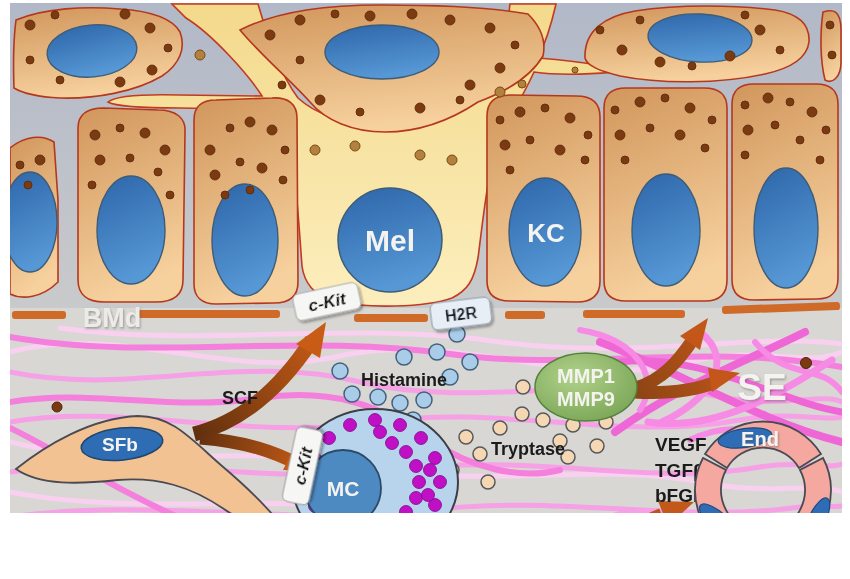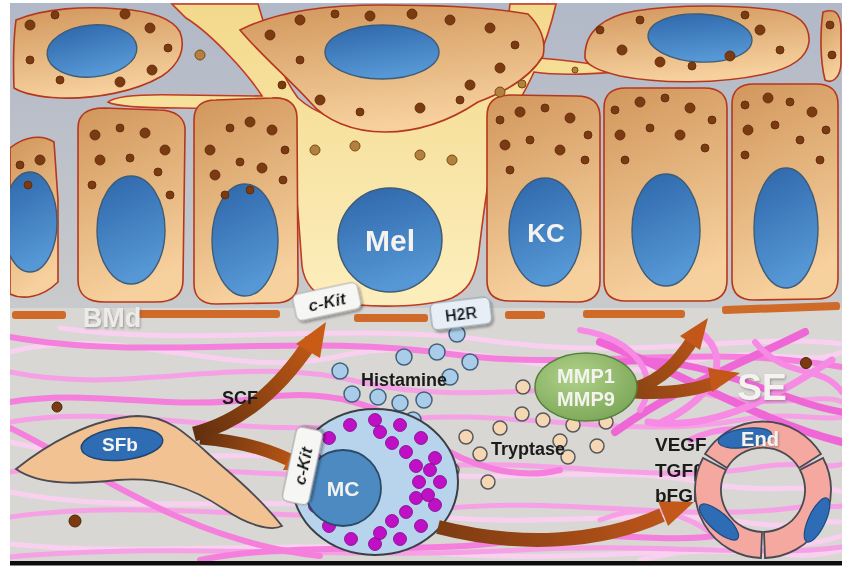--- a/index.html
+++ b/index.html
@@ -1,16 +1,16 @@
 <!DOCTYPE html>
 <html><head>
 <meta charset="utf-8">
 <style>
   html,body{margin:0;padding:0;background:#ffffff;}
-  .stage{width:850px;height:579px;position:relative;background:#ffffff;}
+  .stage{width:850px;height:513px;position:relative;background:#ffffff;}
   svg{display:block;}
   svg text{font-family:"Liberation Sans","DejaVu Sans",sans-serif;font-weight:bold;}
   .lbl-dark{fill:#1b1b1b;}
   .lbl-white{fill:#f4f3ef;}
   .tag-text{font-style:italic;fill:#111;}
   .tag-text2{fill:#16222e;}
 </style>
 </head>
 <body>
 

